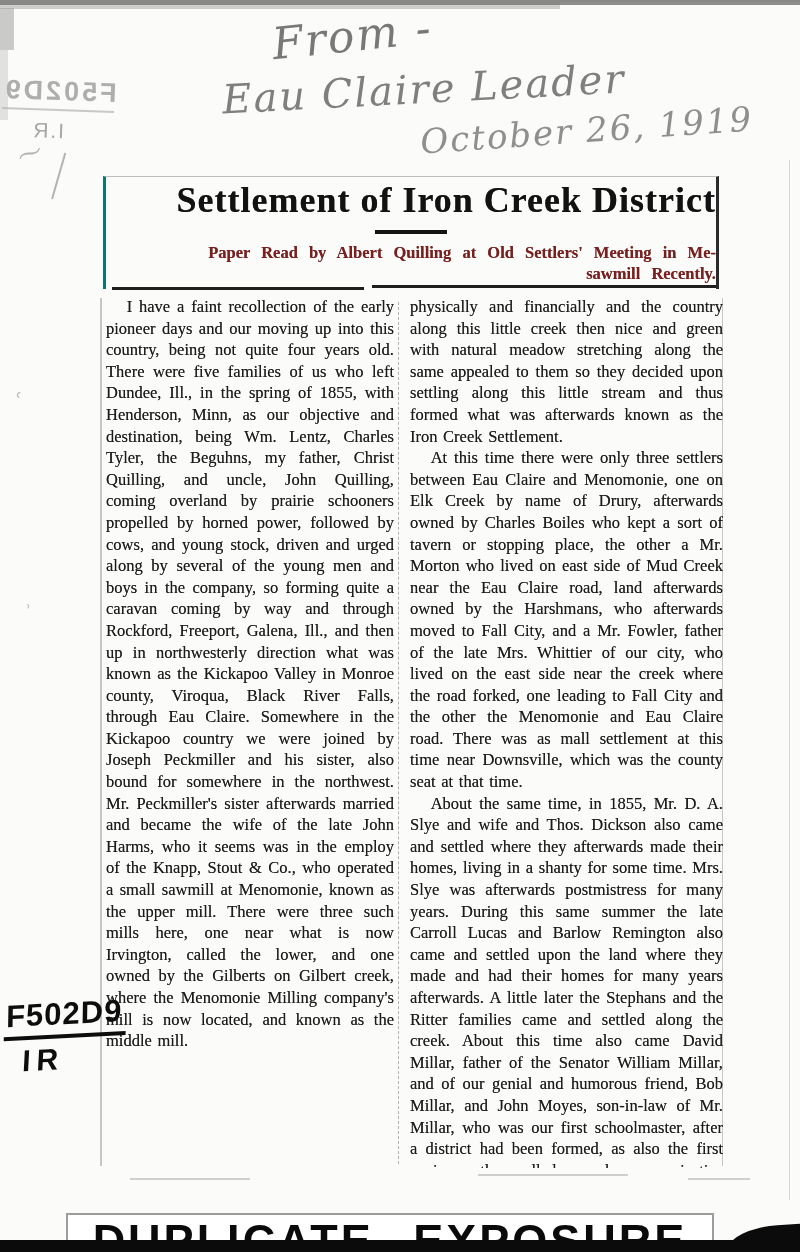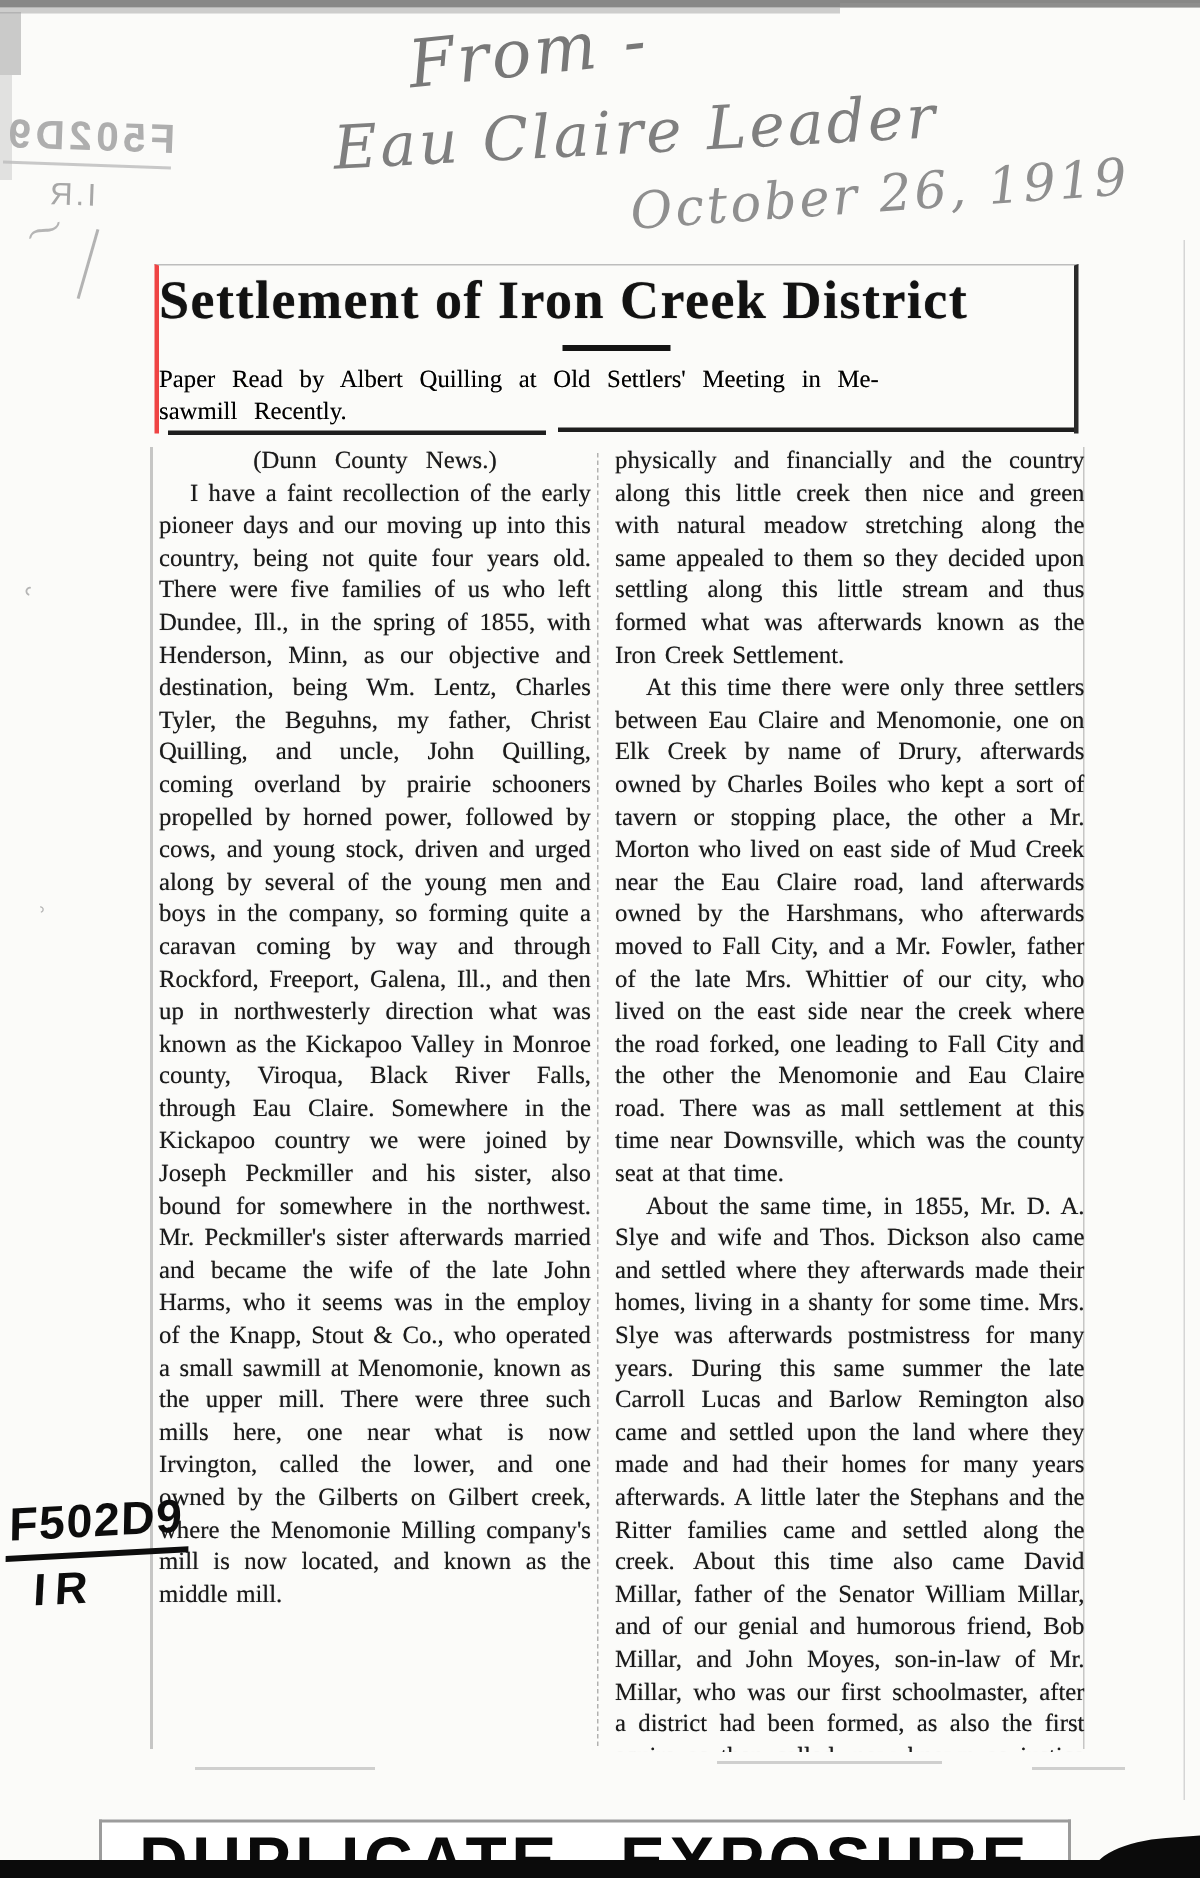--- a/index.html
+++ b/index.html
@@ -34,32 +34,32 @@
   }
   .stamp-top .rule{width:112px;border-top:2px solid #bcbcbc;margin-top:2px;opacity:.8;}
   .stamp-top .initials{
     display:inline-block;transform:scaleX(-1);margin:8px 0 0 30px;
     font-family:"Liberation Sans",sans-serif;font-size:21px;color:#a7a7a7;letter-spacing:2px;
   }
   .stamp-top .stroke{position:absolute;left:58px;top:76px;width:2px;height:48px;background:#b3b3b3;transform:rotate(14deg);}
   
   .headbox{
     position:absolute;left:103px;top:176px;width:610px;height:112px;
-    border-left:3px solid #ef4444;border-right:3px solid #2a2a2a;border-top:1px solid #bdbdbd;
-    text-align:left;
+    border-left:3px solid #0f766e;border-right:3px solid #2a2a2a;border-top:1px solid #bdbdbd;
+    text-align:right;
   }
   .headline{
     margin:2px 0 0 0;font-family:"Liberation Serif",serif;font-weight:bold;
     font-size:36px;letter-spacing:1px;color:#121212;
     text-shadow:0 0 .6px rgba(0,0,0,.65);
   }
   .head-rule{width:72px;height:4px;background:#141414;margin:9px auto 8px auto;}
   .subtitle{
-    font-family:"Liberation Serif",serif;font-weight:normal;font-size:16.5px;
-    color:#000000;line-height:21px;word-spacing:7px;
+    font-family:"Liberation Serif",serif;font-weight:bold;font-size:16.5px;
+    color:#7f1d1d;line-height:21px;word-spacing:7px;
     text-shadow:0 0 .4px rgba(0,0,0,.55);
   }
   .headbox-bottom-l{position:absolute;left:112px;top:287px;width:252px;height:3px;background:#1e1e1e;}
   .headbox-bottom-r{position:absolute;left:372px;top:285px;width:344px;height:3px;background:#1e1e1e;}
   
   .clip-edge{position:absolute;background:#9a9a9a;opacity:.55;}
   .clip-edge.left{left:100px;top:298px;width:2px;height:868px;}
   .clip-edge.right{left:722px;top:298px;width:1px;height:868px;}
   .col-divider{
     position:absolute;left:398px;top:302px;width:0;height:862px;
@@ -134,21 +134,20 @@
   <div class="subtitle">sawmill Recently.</div>
 </div>
 <div class="headbox-bottom-l"></div>
 <div class="headbox-bottom-r"></div>
 
 <div class="clip-edge left"></div>
 <div class="clip-edge right"></div>
 <div class="col-divider"></div>
 
 <div class="column left">
-  <p class="dateline">(Dunn County News.)</p>
   <p class="indent">I have a faint recollection of the early pioneer days and our moving up into this country, being not quite four years old. There were five families of us who left Dundee, Ill., in the spring of 1855, with Henderson, Minn, as our objective and destination, being Wm. Lentz, Charles Tyler, the Beguhns, my father, Christ Quilling, and uncle, John Quilling, coming overland by prairie schooners propelled by horned power, followed by cows, and young stock, driven and urged along by several of the young men and boys in the company, so forming quite a caravan coming by way and through Rockford, Freeport, Galena, Ill., and then up in northwesterly direction what was known as the Kickapoo Valley in Monroe county, Viroqua, Black River Falls, through Eau Claire. Somewhere in the Kickapoo country we were joined by Joseph Peckmiller and his sister, also bound for somewhere in the northwest. Mr. Peckmiller's sister afterwards married and became the wife of the late John Harms, who it seems was in the employ of the Knapp, Stout &amp; Co., who operated a small sawmill at Menomonie, known as the upper mill. There were three such mills here, one near what is now Irvington, called the lower, and one owned by the Gilberts on Gilbert creek, where the Menomonie Milling company's mill is now located, and known as the middle mill.</p>
 
 </div>
 
 <div class="column right">
   <p>physically and financially and the country along this little creek then nice and green with natural meadow stretching along the same appealed to them so they decided upon settling along this little stream and thus formed what was afterwards known as the Iron Creek Settlement.</p>
   <p class="indent">At this time there were only three settlers between Eau Claire and Menomonie, one on Elk Creek by name of Drury, afterwards owned by Charles Boiles who kept a sort of tavern or stopping place, the other a Mr. Morton who lived on east side of Mud Creek near the Eau Claire road, land afterwards owned by the Harshmans, who afterwards moved to Fall City, and a Mr. Fowler, father of the late Mrs. Whittier of our city, who lived on the east side near the creek where the road forked, one leading to Fall City and the other the Menomonie and Eau Claire road. There was as mall settlement at this time near Downsville, which was the county seat at that time.</p>
   <p class="indent">About the same time, in 1855, Mr. D. A. Slye and wife and Thos. Dickson also came and settled where they afterwards made their homes, living in a shanty for some time. Mrs. Slye was afterwards postmistress for many years. During this same summer the late Carroll Lucas and Barlow Remington also came and settled upon the land where they made and had their homes for many years afterwards. A little later the Stephans and the Ritter families came and settled along the creek. About this time also came David Millar, father of the Senator William Millar, and of our genial and humorous friend, Bob Millar, and John Moyes, son-in-law of Mr. Millar, who was our first schoolmaster, after a district had been formed, as also the first squire as then called, now known as justice of the peace, and settled upon lands now farms still owned by their descendants near a little lake known as Millar's lake or pond, which was</p>
 </div>
 

